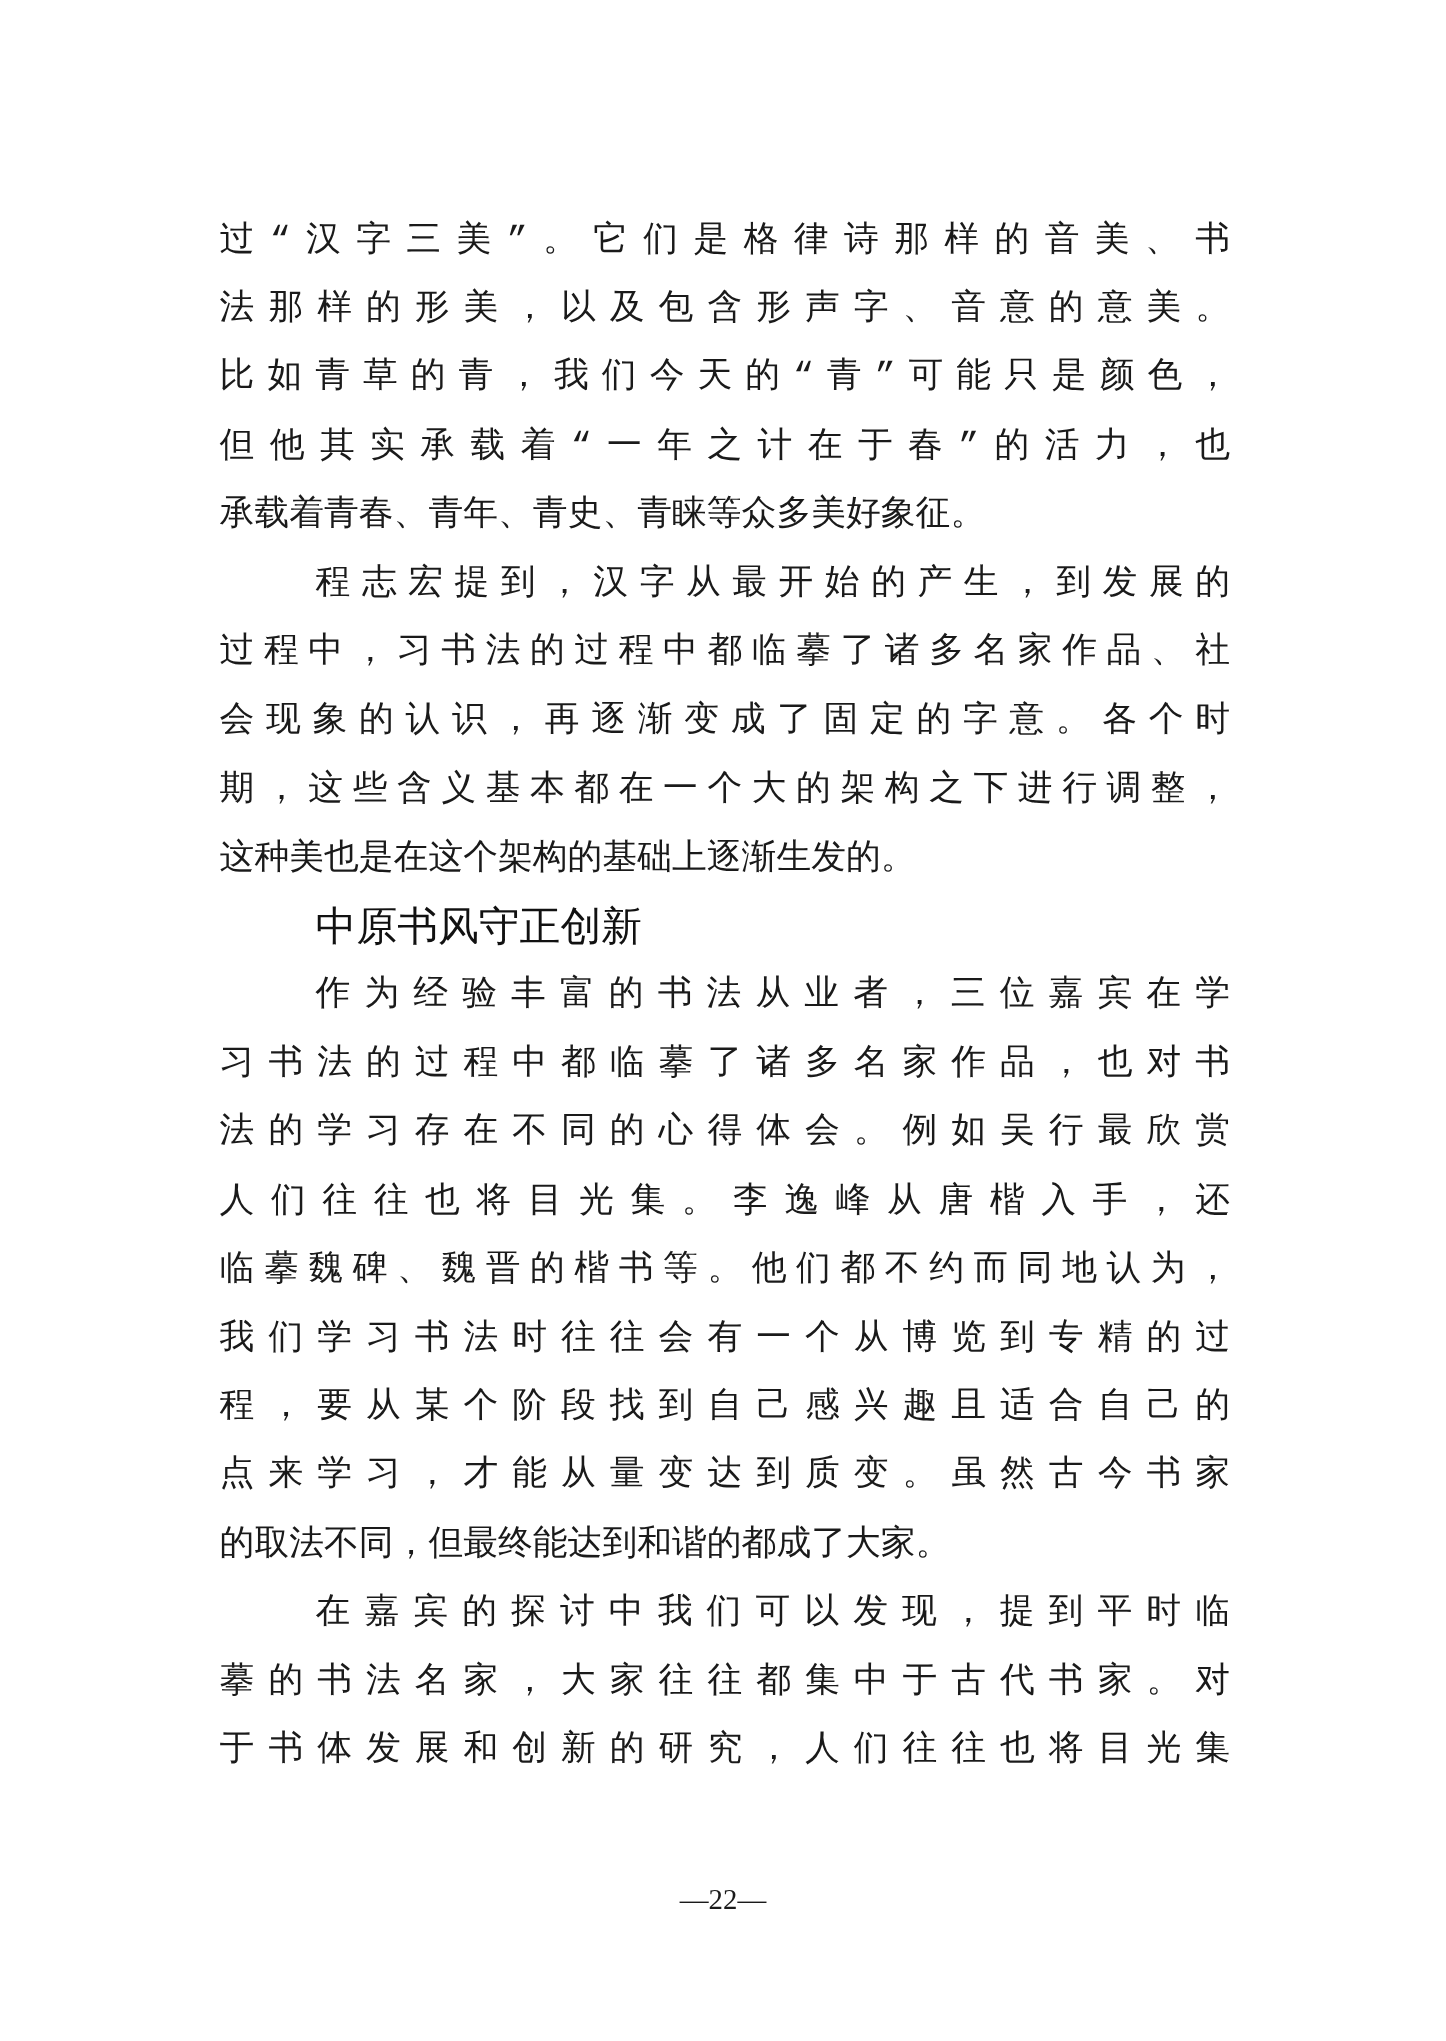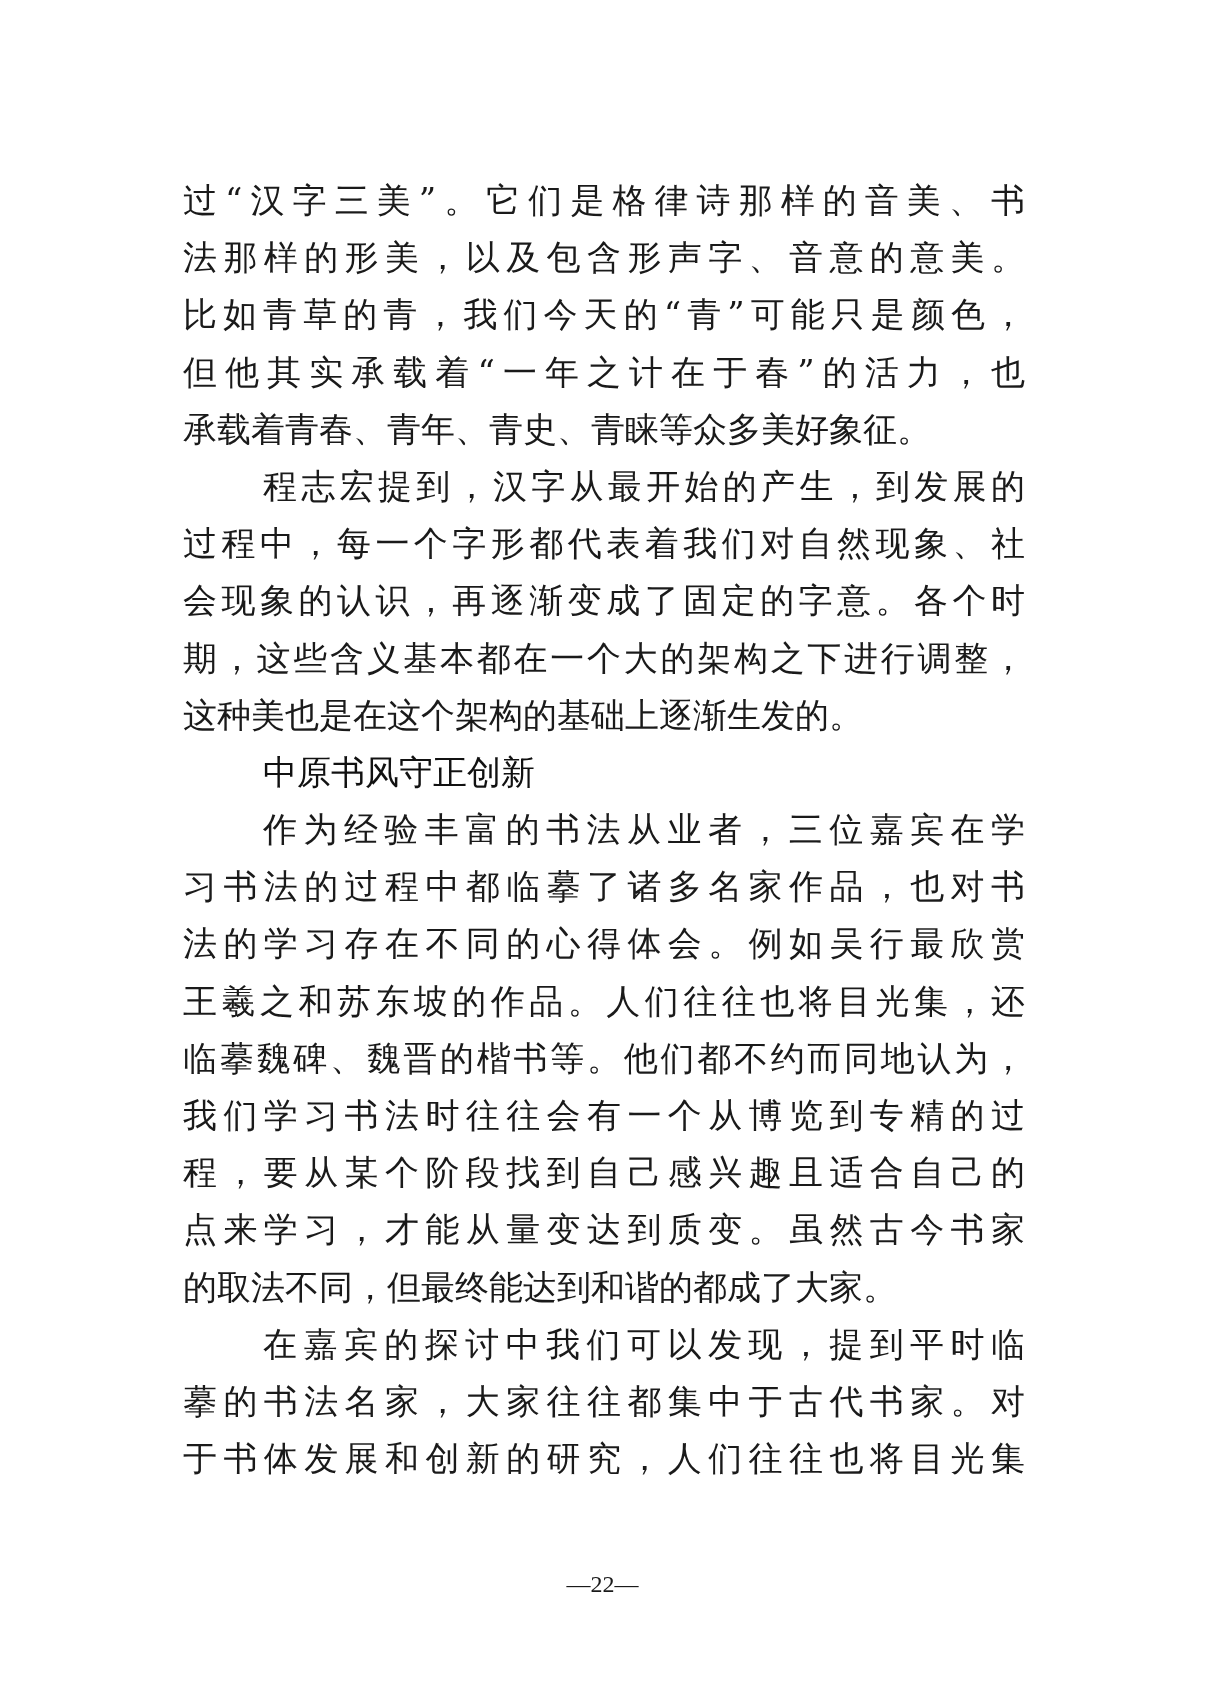--- a/index.html
+++ b/index.html
@@ -13,26 +13,27 @@
     }
     .page {
       position: absolute;
       left: 183px;
       top: 172px;
       width: 842px;
     }
     .line {
       height: 57.2px;
       line-height: 57.2px;
-      font-size: 34px;
+      font-size: 29px;
       white-space: nowrap;
       text-align: justify;
       text-align-last: justify;
       letter-spacing: 0;
       overflow: hidden;
+      font-family: Liberation Mono, monospace;
     }
     .line.last { text-align-last: left; }
     .line.indent { padding-left: 80px; }
     .heading {
       height: 57.2px;
       line-height: 57.2px;
       font-size: 34px;
       font-weight: normal;
       font-family: "DejaVu Sans", "Liberation Sans", sans-serif;
       padding-left: 80px;
@@ -59,33 +60,33 @@
   <div>
     <div class="line">过“汉字三美”。它们是格律诗那样的音美、书</div>
     <div class="line">法那样的形美，以及包含形声字、音意的意美。</div>
     <div class="line">比如青草的青，我们今天的“青”可能只是颜色，</div>
     <div class="line">但他其实承载着“一年之计在于春”的活力，也</div>
     <div class="line last">承载着青春、青年、青史、青睐等众多美好象征。</div>
   </div>
 
   <div>
     <div class="line indent">程志宏提到，汉字从最开始的产生，到发展的</div>
-    <div class="line">过程中，每一个字形都代表着我们对自然现象、社</div>
+    <div class="line">过程中，习书法的过程中都临摹了诸多名家作品、社</div>
     <div class="line">会现象的认识，再逐渐变成了固定的字意。各个时</div>
     <div class="line">期，这些含义基本都在一个大的架构之下进行调整，</div>
     <div class="line last">这种美也是在这个架构的基础上逐渐生发的。</div>
   </div>
 
   <div class="heading">中原书风守正创新</div>
 
   <div>
     <div class="line indent">作为经验丰富的书法从业者，三位嘉宾在学</div>
     <div class="line">习书法的过程中都临摹了诸多名家作品，也对书</div>
     <div class="line">法的学习存在不同的心得体会。例如吴行最欣赏</div>
-    <div class="line">王羲之和苏东坡的作品。人们往往也将目光集，还</div>
+    <div class="line">人们往往也将目光集。李逸峰从唐楷入手，还</div>
     <div class="line">临摹魏碑、魏晋的楷书等。他们都不约而同地认为，</div>
     <div class="line">我们学习书法时往往会有一个从博览到专精的过</div>
     <div class="line">程，要从某个阶段找到自己感兴趣且适合自己的</div>
     <div class="line">点来学习，才能从量变达到质变。虽然古今书家</div>
     <div class="line last">的取法不同，但最终能达到和谐的都成了大家。</div>
   </div>
 
   <div>
     <div class="line indent">在嘉宾的探讨中我们可以发现，提到平时临</div>
     <div class="line">摹的书法名家，大家往往都集中于古代书家。对</div>

